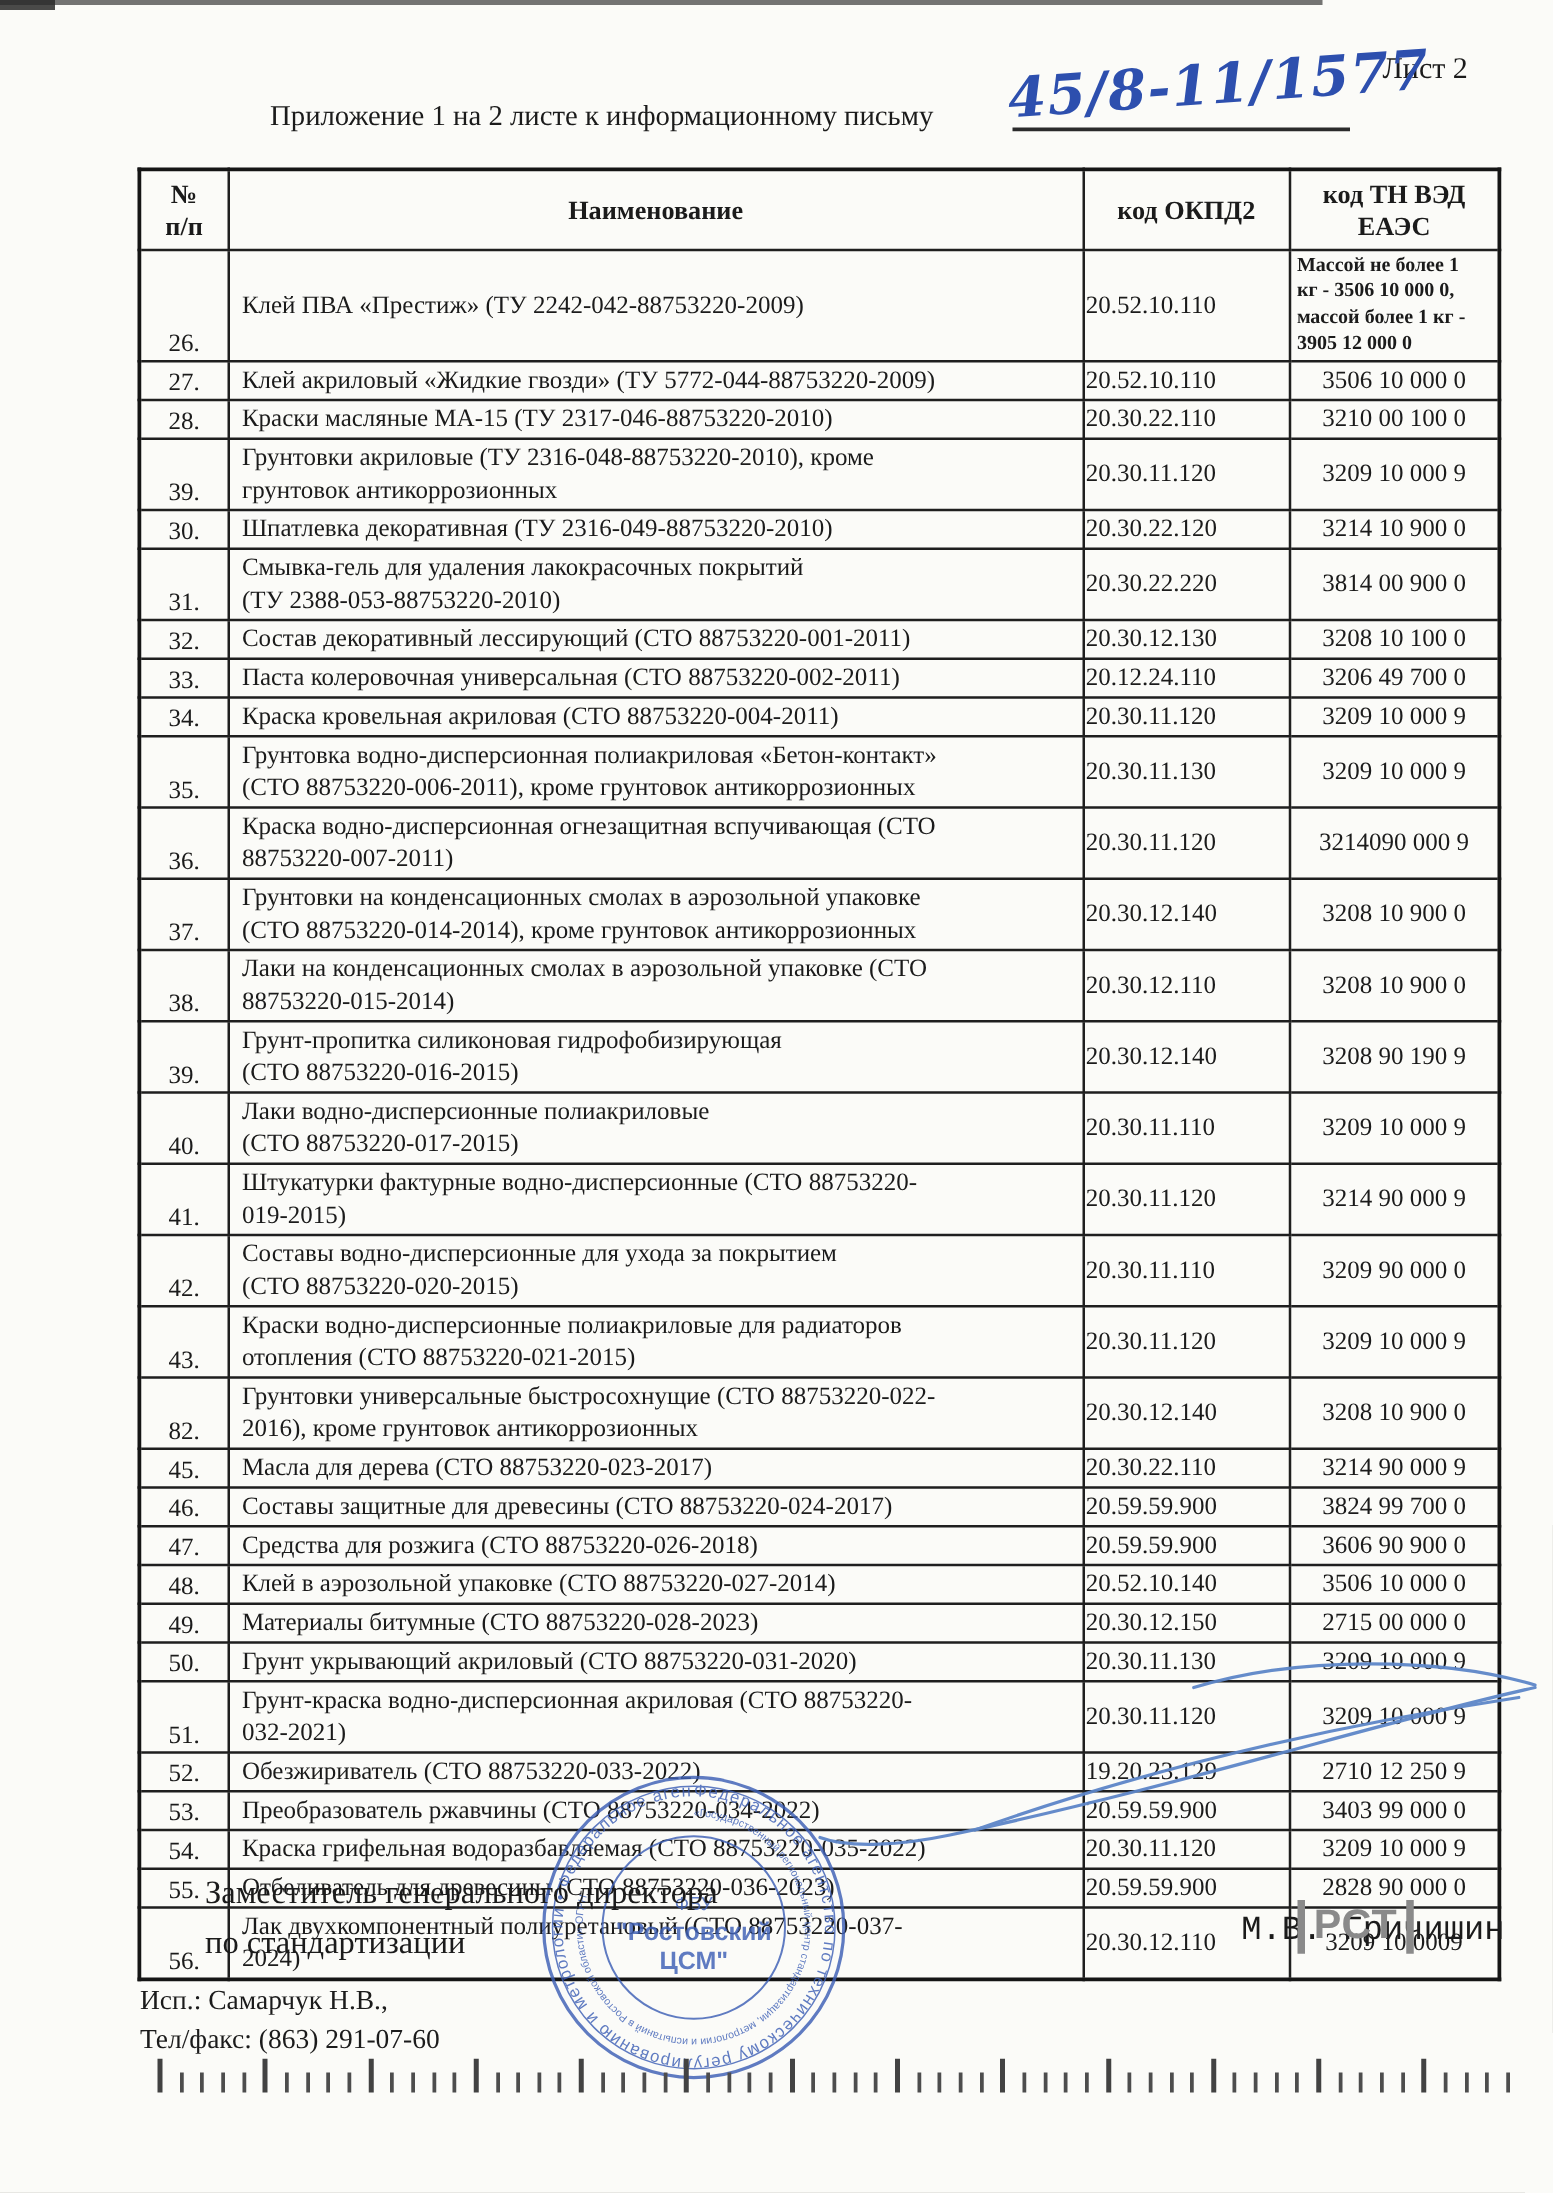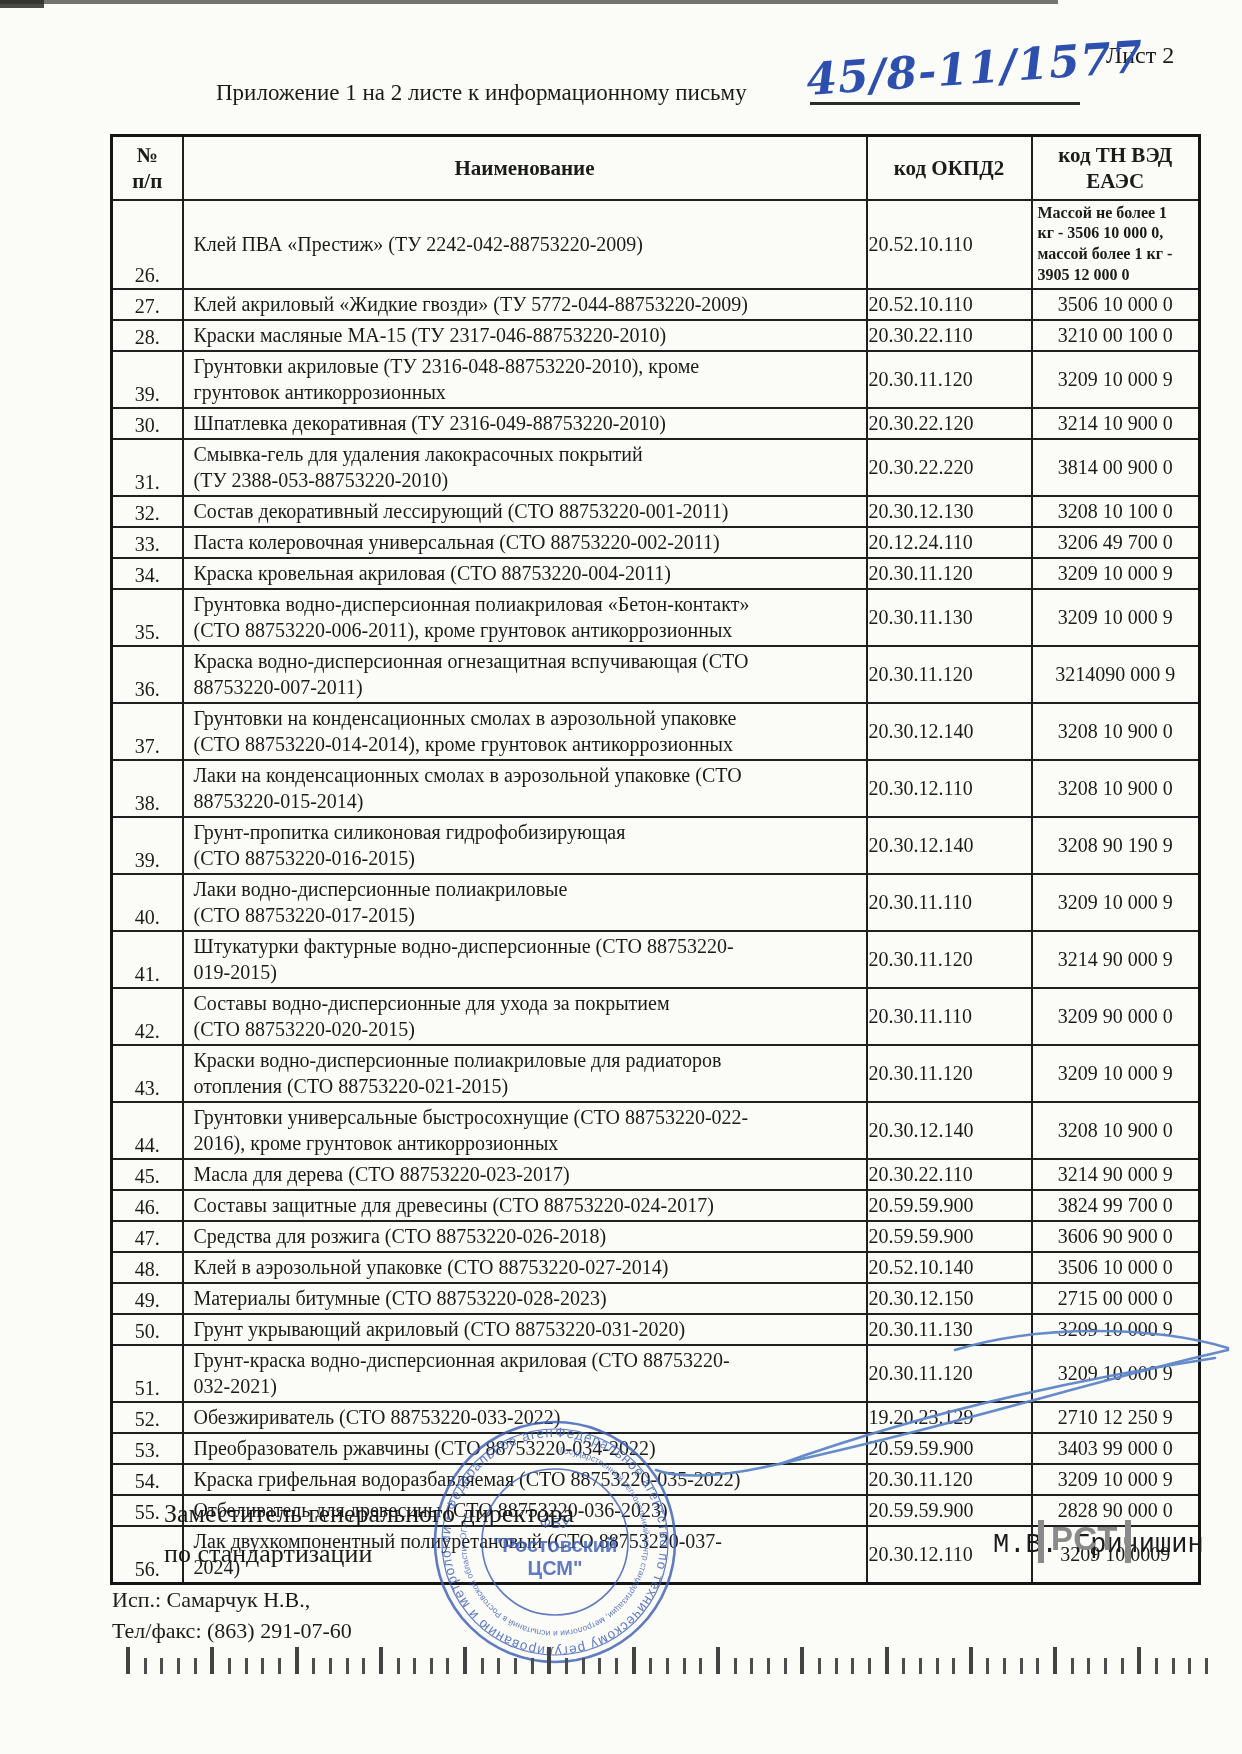--- a/index.html
+++ b/index.html
@@ -206,21 +206,21 @@
           <td class="td-tnved">3209 90 000 0</td>
         </tr>
         <tr class="h2">
           <td class="td-num">43.</td>
           <td class="td-name">Краски водно-дисперсионные полиакриловые для радиаторов
 отопления (СТО 88753220-021-2015)</td>
           <td class="td-okpd">20.30.11.120</td>
           <td class="td-tnved">3209 10 000 9</td>
         </tr>
         <tr class="h2">
-          <td class="td-num">44.</td>
+          <td class="td-num">82.</td>
           <td class="td-name">Грунтовки универсальные быстросохнущие (СТО 88753220-022-
 2016), кроме грунтовок антикоррозионных</td>
           <td class="td-okpd">20.30.12.140</td>
           <td class="td-tnved">3208 10 900 0</td>
         </tr>
         <tr class="h1">
           <td class="td-num">45.</td>
           <td class="td-name">Масла для дерева (СТО 88753220-023-2017)</td>
           <td class="td-okpd">20.30.22.110</td>
           <td class="td-tnved">3214 90 000 9</td>

